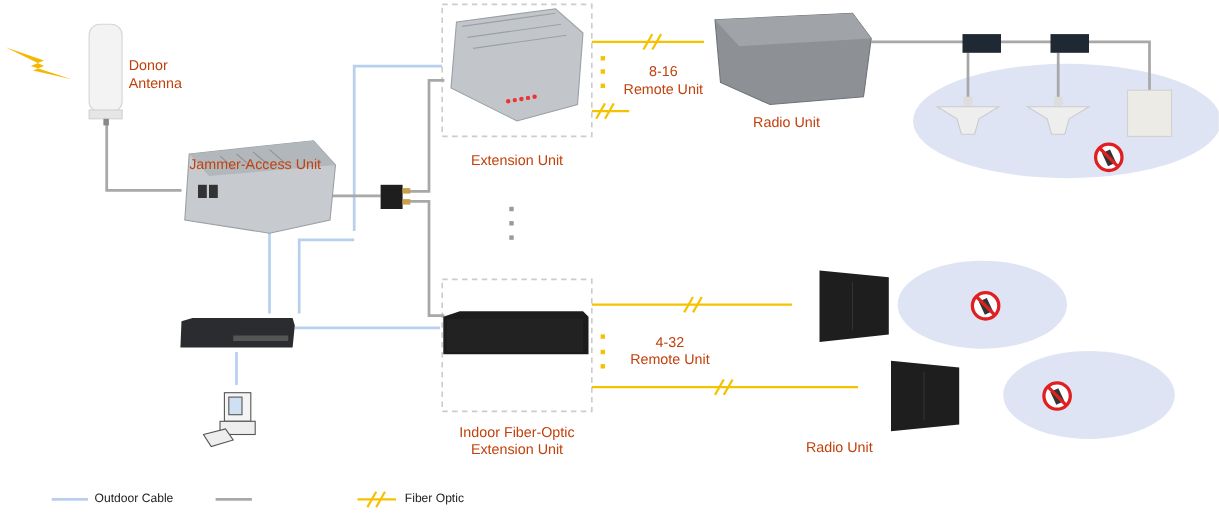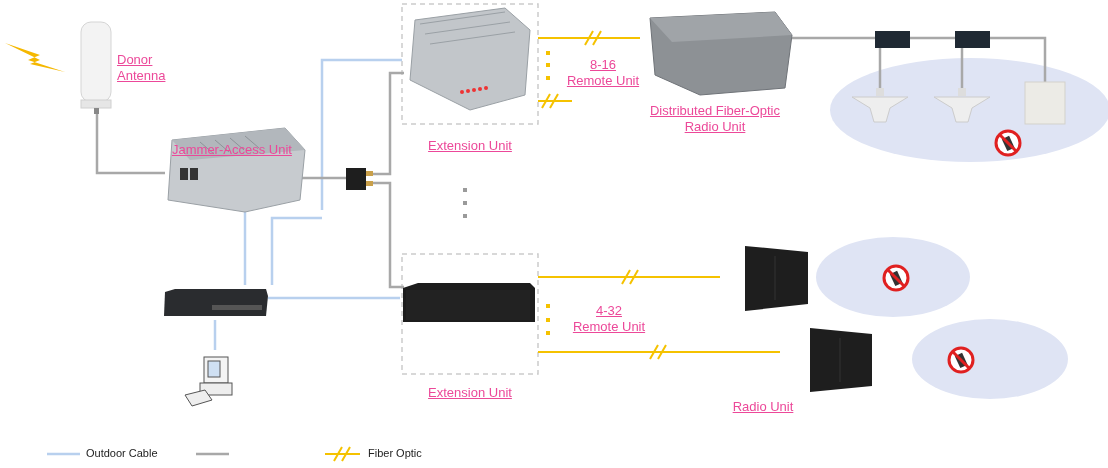--- a/index.html
+++ b/index.html
@@ -1,19 +1,19 @@
 <!DOCTYPE html>
 <html><head>
 <meta charset="utf-8">
 <style>
   html, body { margin: 0; padding: 0; background: #ffffff; }
   body { width: 1108px; height: 468px; position: relative; overflow: hidden;
          font-family: "Liberation Sans", sans-serif; color: #222; }
   svg#diagram { position: absolute; left: 0; top: 0; }
-  .lbl { position: absolute; font-size: 13px; line-height: 16px; text-align: center; color: #ec4899; white-space: nowrap; text-decoration: underline; }
+  .lbl { position: absolute; font-size: 13px; line-height: 16px; text-align: center; color: #c2410c; white-space: nowrap; }
   .legend-text { position: absolute; font-size: 11px; color: #222; white-space: nowrap; }
 </style>
 </head>
 <body>
 
 <svg id="diagram" width="1108" height="468" viewBox="0 0 1108 468">
 
   <ellipse cx="970" cy="110" rx="140" ry="52" fill="#dfe4f4"></ellipse>
   <ellipse cx="893" cy="277" rx="77" ry="40" fill="#dfe4f4"></ellipse>
   <ellipse cx="990" cy="359" rx="78" ry="40" fill="#dfe4f4"></ellipse>
@@ -185,24 +185,24 @@
 </div>
 <div class="lbl" style="left:172px;top:103px;margin-top:39px;">Jammer-Access Unit</div>
 <div class="lbl" style="left:405px;top:138px;width:130px;">
   <div>Extension Unit</div>
 </div>
 <div class="lbl" style="left:560px;top:57px;width:86px;">
   <div>8-16</div>
   <div>Remote Unit</div>
 </div>
 <div class="lbl" style="left:640px;top:103px;width:150px;">
-  <div>Distributed Fiber-Optic</div>
   <div>Radio Unit</div>
 </div>
 <div class="lbl" style="left:400px;top:385px;width:140px;">
+  <div>Indoor Fiber-Optic</div>
   <div>Extension Unit</div>
 </div>
 <div class="lbl" style="left:566px;top:303px;width:86px;">
   <div>4-32</div>
   <div>Remote Unit</div>
 </div>
 <div class="lbl" style="left:688px;top:399px;width:150px;">
   <div>Radio Unit</div>
 </div>
 

